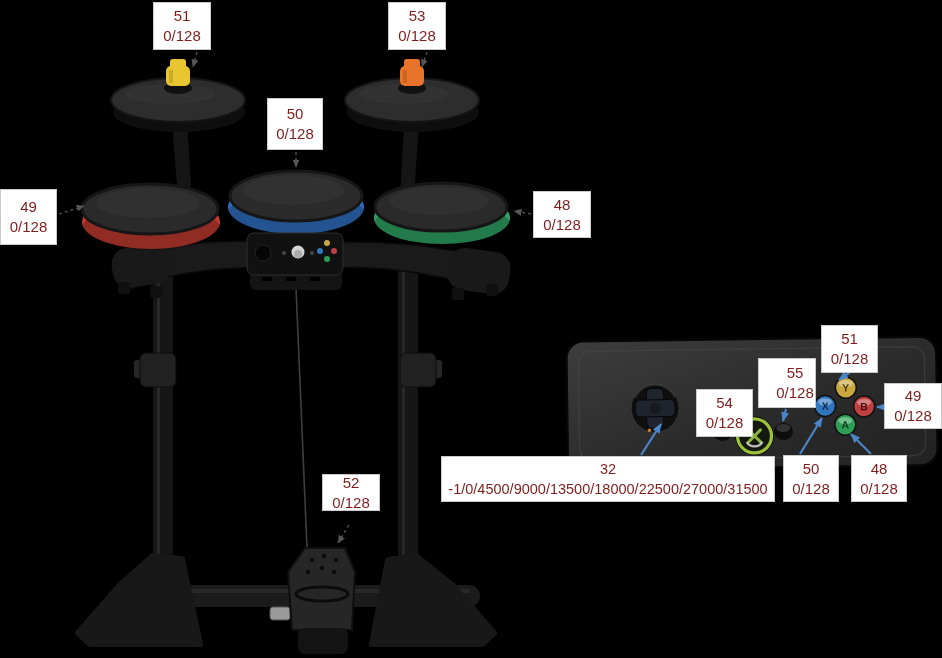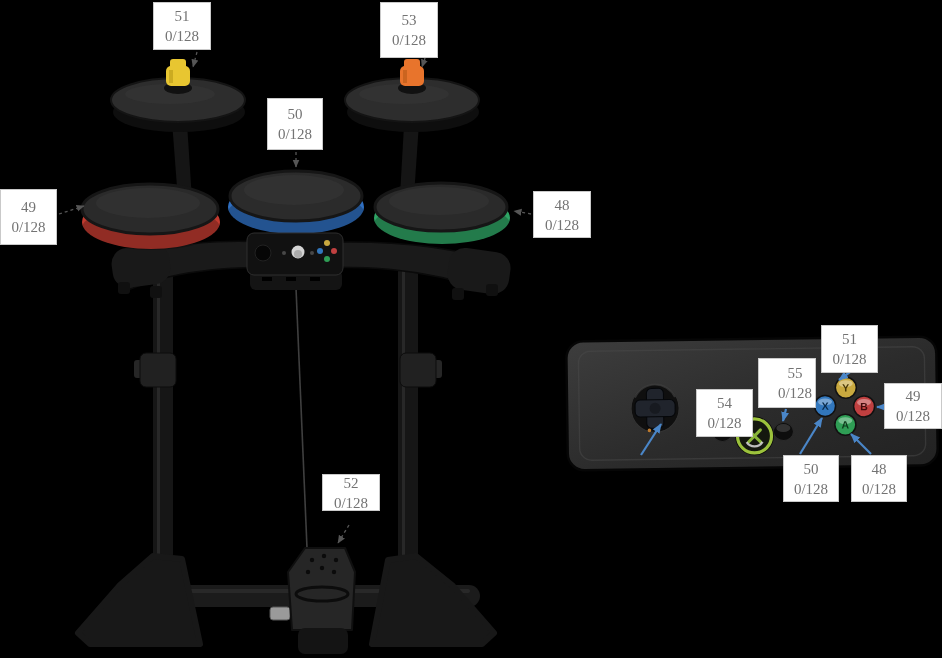--- a/index.html
+++ b/index.html
@@ -1,21 +1,21 @@
 <!DOCTYPE html>
 <html><head>
 <meta charset="utf-8">
 <style>
   html,body{margin:0;padding:0;background:#000;}
   .stage{position:relative;width:942px;height:658px;background:#000;overflow:hidden;
          font-family:"Liberation Sans",sans-serif;}
   .stage svg{position:absolute;left:0;top:0;}
-  .callout{position:absolute;background:#fff;border:1px solid #c9c9c9;color:#737373;
+  .callout{position:absolute;background:#fff;border:1px solid #c9c9c9;color:#7f1d1d;
            text-align:center;display:flex;flex-direction:column;justify-content:center;
-           font-size:15px;line-height:20px;box-sizing:border-box;z-index:5;white-space:nowrap;font-family:Liberation Serif, serif;}
+           font-size:15px;line-height:20px;box-sizing:border-box;z-index:5;white-space:nowrap;}
   .callout .note,.callout .val{display:block;}
   .callout.wide{font-size:14.5px;}
 </style>
 </head>
 <body>
 
 <div class="stage">
 
 <svg width="942" height="658" viewBox="0 0 942 658">
   <defs>
@@ -201,21 +201,21 @@
     <line x1="885" y1="407" x2="877" y2="407" stroke-width="2.2" marker-end="url(#mblue)" stroke="#4a86c8"></line>
     <line x1="800" y1="454" x2="822" y2="418" stroke-width="2.2" marker-end="url(#mblue)" stroke="#4a86c8"></line>
     <line x1="871" y1="454" x2="851" y2="434" stroke-width="2.2" marker-end="url(#mblue)" stroke="#4a86c8"></line>
   </g>
 </svg>
 
   <div class="callout" style="left:153px;top:2px;width:58px;height:48px;">
     <span class="note">51</span>
     <span class="val">0/128</span>
   </div>
-  <div class="callout" style="left:380px;top:2px;width:58px;height:56px;">
+  <div class="callout" style="left:388px;top:2px;width:58px;height:48px;">
     <span class="note">53</span>
     <span class="val">0/128</span>
   </div>
   <div class="callout" style="left:267px;top:98px;width:56px;height:52px;">
     <span class="note">50</span>
     <span class="val">0/128</span>
   </div>
   <div class="callout" style="left:0px;top:189px;width:57px;height:56px;">
     <span class="note">49</span>
     <span class="val">0/128</span>
@@ -246,14 +246,18 @@
     <span class="val">0/128</span>
   </div>
   <div class="callout" style="left:783px;top:455px;width:56px;height:47px;">
     <span class="note">50</span>
     <span class="val">0/128</span>
   </div>
   <div class="callout" style="left:851px;top:455px;width:56px;height:47px;">
     <span class="note">48</span>
     <span class="val">0/128</span>
   </div>
+  <div class="callout wide" style="left:441px;top:456px;width:334px;height:46px;">
+    <span class="note">32</span>
+    <span class="val">-1/0/4500/9000/13500/18000/22500/27000/31500</span>
+  </div>
 
 </div>
 
 </body></html>

